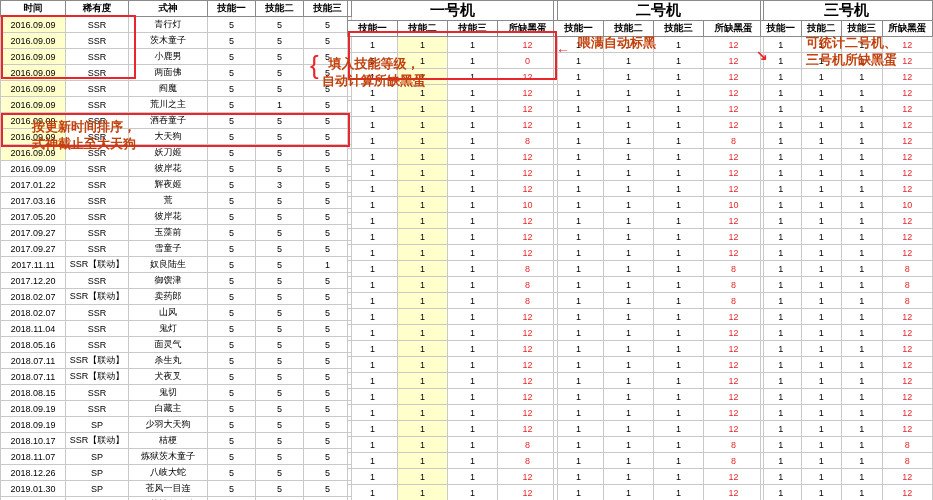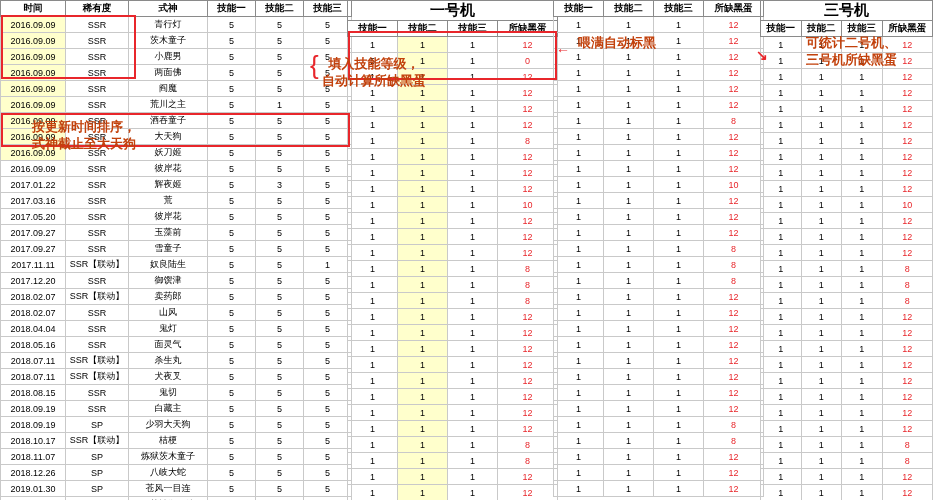--- a/index.html
+++ b/index.html
@@ -191,21 +191,21 @@
         </tr>
         <tr>
           <td class="w-date">2018.02.07</td>
           <td class="w-rar">SSR</td>
           <td class="w-name">山风</td>
           <td class="w-sk">5</td>
           <td class="w-sk">5</td>
           <td class="w-sk">5</td>
         </tr>
         <tr>
-          <td class="w-date">2018.04.04</td>
+          <td class="w-date">2018.11.04</td>
           <td class="w-rar">SSR</td>
           <td class="w-name">鬼灯</td>
           <td class="w-sk">5</td>
           <td class="w-sk">5</td>
           <td class="w-sk">5</td>
         </tr>
         <tr>
           <td class="w-date">2018.05.16</td>
           <td class="w-rar">SSR</td>
           <td class="w-name">面灵气</td>
@@ -487,20 +487,23 @@
           <td class="w-sk2">1</td>
           <td class="w-sk2 yellow">1</td>
           <td class="w-sk2">1</td>
           <td class="w-need red">12</td>
         </tr>
       </tbody>
   </table>
 
   <table class="r2-table">
     <thead>
+      <tr>
+        <th class="grp" colspan="4">二号机</th>
+      </tr>
       <tr>
         <th class="hdr w-sk2">技能一</th>
         <th class="hdr w-sk2">技能二</th>
         <th class="hdr w-sk2">技能三</th>
         <th class="hdr w-need">所缺黑蛋</th>
       </tr>
     </thead>
     <tbody id="m2-body">
         <tr>
           <td class="w-sk2">1</td>

